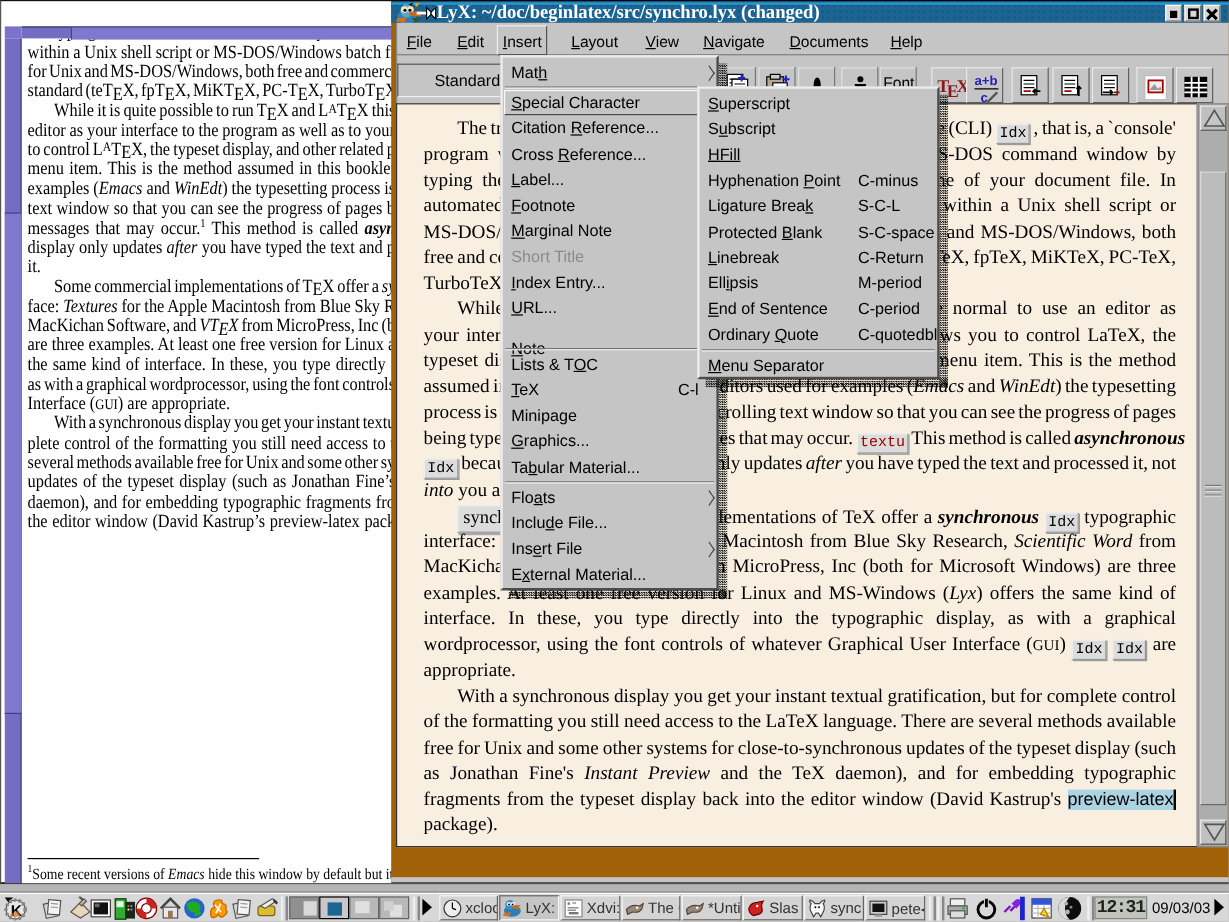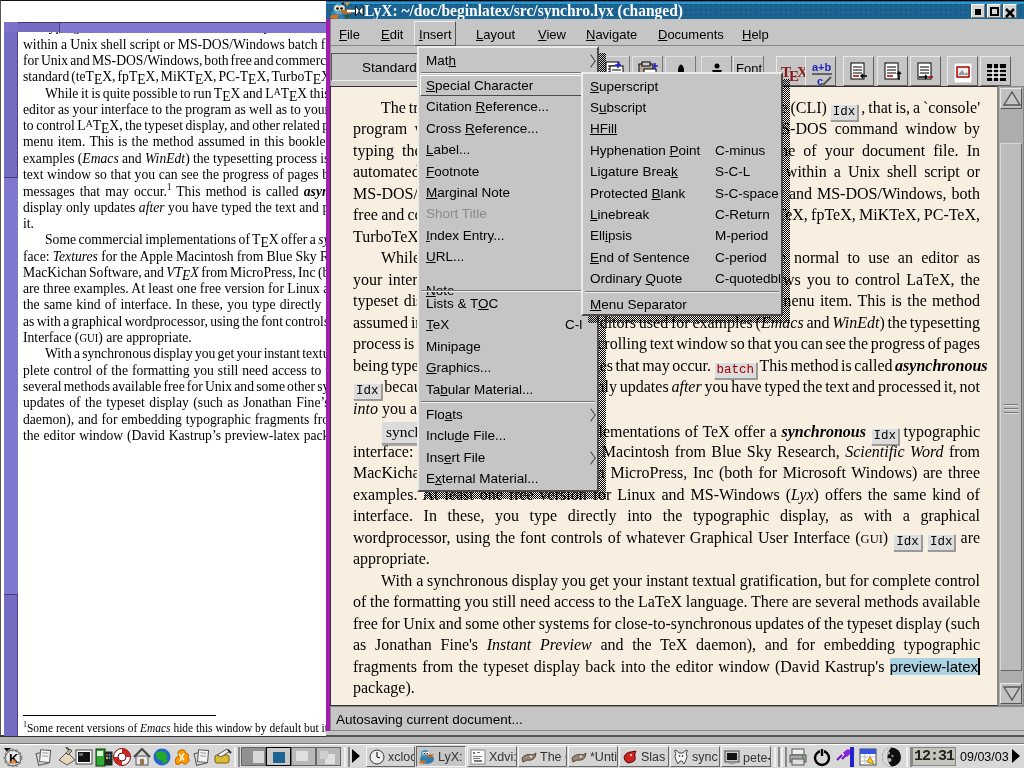--- a/index.html
+++ b/index.html
@@ -20,21 +20,21 @@
 #xdvi-vthumb { left:0px; top:145px; width:14px; height:418px; background:#8078ce; border-top:1px solid #453e7a; border-bottom:1px solid #453e7a; }
 #xdvi-page { left:17px; top:31px; width:314px; height:704px; background:#ffffff; overflow:hidden; }
 .xl { position:absolute; left:5px; white-space:nowrap; font-family:"Liberation Serif", serif; font-size:15.5px; color:#000; transform:scaleX(0.88); transform-origin:0 50%; }
 .xin { padding-left:25px; }
 #xfoot-rule { left:5px; top:683px; width:193px; height:1px; background:#000; }
 .xfoot { font-size:13px !important; }
 .te { display:inline-block; transform:translateY(3px); }
 .la { display:inline-block; transform:translateY(-3px); font-size:11px; }
 
 
-#lyx { left:326px; top:0; width:698px; height:737px; background:#a21caf; }
+#lyx { left:326px; top:0; width:698px; height:737px; background:#a16207; }
 #lyx-title { left:0; top:0; width:698px; height:19px; background:#1c6593; border-top:1px solid #000;
   background-image:radial-gradient(#14537b 1px, transparent 1px); background-size:5px 5px; background-position:2px 6px;}
 #lyx-title .hl { position:absolute; left:0; top:1px; width:698px; height:2px; background:#2897cf; }
 #lyx-title .ttext { left:38px; top:1px; font-family:"Liberation Serif", serif; font-weight:bold; font-size:16px; color:#fff; transform:scaleX(var(--sx2,0.5)); transform-origin:0 50%; }
 .wbtn { top:3px; width:14px; height:14px; background:#d6d6d6; border:1px solid #fff; border-right-color:#777; border-bottom-color:#777; color:#000; text-align:center; }
 
 #menubar { left:4px; top:19px; width:694px; height:27px; background:#c5c5c5; border-bottom:1px solid #888; border-left:1px solid #888; font-size:13px; color:#000; }
 #menubar span.mi { position:absolute; top:8px; }
 #insert-active { left:83px; top:2px; width:42px; height:25px; border:1px solid #eee; border-right-color:#555; border-bottom-color:#555; }
 
@@ -283,21 +283,21 @@
         <div class="dl" style="top: 54.7px; word-spacing: 4.06px;">typing the command latex followed each time by the full name of your document file. In</div>
         <div class="dl" style="top: 76.2px; word-spacing: 3.02px;">automated systems, of course, this command can be embedded within a Unix shell script or</div>
         <div class="dl" style="top: 97.7px; word-spacing: 0.95px;">MS-DOS/Windows batch file. There are versions of TeX for Unix and MS-DOS/Windows, both</div>
         <div class="dl" style="top: 119.2px; word-spacing: -0.73px;">free and commercial, mostly conforming closely to the standard  (teTeX,  fpTeX,  MiKTeX,  PC-TeX,</div>
         <div class="dl" style="top:140.7px">TurboTeX, and others).</div>
         <div class="dl din" style="top: 162.2px; word-spacing: 4.23px;">While it is quite possible to work in this way, it is more normal to use an editor as</div>
         <div class="dl" style="top: 183.7px; word-spacing: 1.95px;">your interface to the program as well as to your text, which allows you to control LaTeX, the</div>
         <div class="dl" style="top: 205.2px; word-spacing: 1.34px;">typeset display, and all other related programs from a toolbar or menu item. This is the method</div>
         <div class="dl" style="top: 226.7px; word-spacing: -1.22px;">assumed in this booklet. In both of the editors used for examples (<i>Emacs</i> and <i>WinEdt</i>) the typesetting</div>
         <div class="dl" style="top: 248.2px; word-spacing: -1.35px;">process is run in a separate window or scrolling text window so that you can see the progress of pages</div>
-        <div class="dl" style="top: 269.7px; word-spacing: -1.4px;">being typeset and also any error messages that may occur. <span class="inset red">batch</span> This method is called <b><i>asynchronous</i></b></div>
+        <div class="dl" style="top: 269.7px; word-spacing: -1.4px;">being typeset and also any error messages that may occur. <span class="inset red">textu</span> This method is called <b><i>asynchronous</i></b></div>
         <div class="dl" style="top: 291.2px; word-spacing: -1.17px;"><span class="inset">Idx</span> because the typographic display only updates <i>after</i> you have typed the text and processed it, not</div>
         <div class="dl" style="top:312.7px"><i>into</i> you are typing it.</div>
         <div class="dl din" style="top: 334.2px; word-spacing: 0.59px;"><span id="synchbox">synchron</span> Some commercial implementations of TeX offer a <b><i>synchronous</i></b> <span class="inset">Idx</span>  typographic</div>
         <div class="dl" style="top: 355.7px; word-spacing: 1.38px;">interface: <i>Textures</i> sold for the Apple Macintosh from Blue Sky Research, <i>Scientific Word</i> from</div>
         <div class="dl" style="top: 377.2px; word-spacing: 1.65px;">MacKichan Software, and VTeX from MicroPress, Inc (both for Microsoft Windows) are three</div>
         <div class="dl" style="top: 398.7px; word-spacing: 1.96px;">examples.  At least one free version for Linux and MS-Windows (<i>Lyx</i>) offers the same kind of</div>
         <div class="dl" style="top: 420.2px; word-spacing: 6.61px;">interface.  In these, you type directly into the typographic display, as with a graphical</div>
         <div class="dl" style="top: 441.7px; word-spacing: 1.11px;">wordprocessor, using the font controls of whatever Graphical User Interface (<span style="font-size:12.5px">GUI</span>) <span class="inset">Idx</span> <span class="inset">Idx</span> are</div>
         <div class="dl" style="top:463.2px">appropriate.</div>
         <div class="dl din" style="top: 484.7px; word-spacing: -0.22px;">With a synchronous display you get your instant textual gratification, but for complete control</div>
@@ -318,23 +318,20 @@
         <div class="grip"></div>
         <div class="grip" style="top:264px;"></div>
         <div class="grip" style="top:268px;"></div>
       </div>
     <div class="arr" style="bottom:1px;">
         <svg width="20" height="17" viewBox="0 0 20 17" style="position:absolute;left:1px;top:1px;">
           <path d="M10 15 L18 2 L2 2 Z" fill="#c5c5c5" stroke="#555" stroke-width="1.4"></path>
         </svg>
       </div>
   </div>
-  <div id="status" class="abs">
-      <span>Autosaving current document...</span>
-    </div>
   <div id="lyx-bottom" class="abs"></div>
 </div>
 
 <div id="insmenu" class="abs menu">
     <div class="mitem" style="top:4.5px;left:7px;">Mat<u>h</u></div>
     <div class="marr" style="top:8.5px;left:168px;"></div>
     <div class="msep" style="top:23.9px;width:174px;"></div>
     <div class="abs hitem" style="left:1px;top:26.9px;width:176px;height:21.4px"></div>
     <div class="mitem" style="top:29.9px;left:7px;"><u>S</u>pecial Character</div>
     <div class="mitem" style="top:51.3px;left:7px;">Citation <u>R</u>eference...</div>

